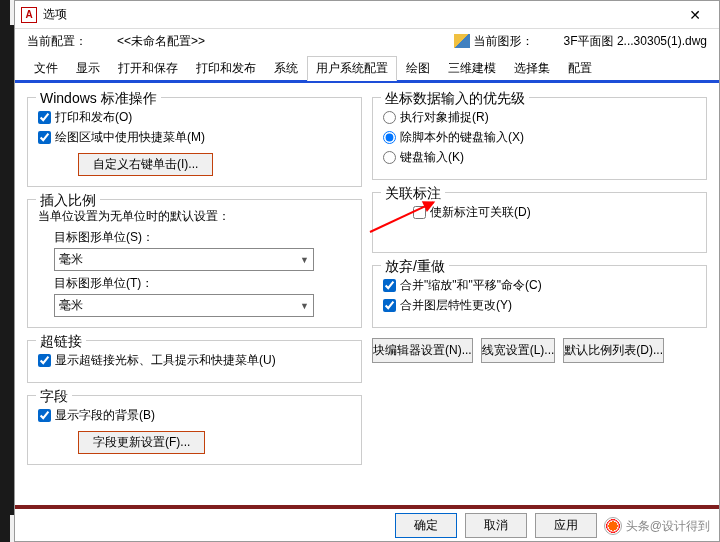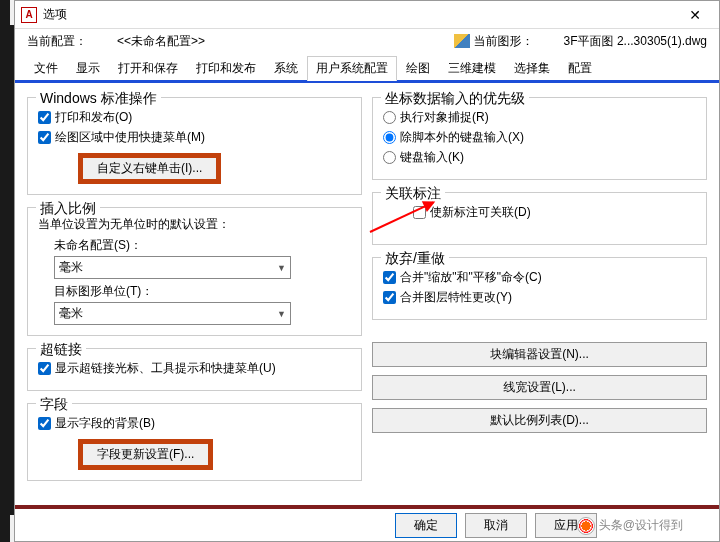--- a/index.html
+++ b/index.html
@@ -120,44 +120,44 @@
       align-items: center;
       margin: 3px 0;
       gap: 4px;
     }
     .check-row input[type="checkbox"] { width: 13px; height: 13px; }
     .check-row input[type="radio"] { width: 13px; height: 13px; }
     .check-mark { accent-color: #0066cc; }
     .btn-inline {
       display: inline-block;
       padding: 2px 14px;
-      border: 5px solid #c2410c;
+      border: 1px solid #c2410c;
       background: #f0f0f0;
       cursor: pointer;
       margin-top: 4px;
     }
     .sub-label { margin: 4px 0 2px 16px; }
     .select-box {
       margin-left: 16px;
-      width: 237px;
+      width: 260px;
       border: 1px solid #888;
       padding: 2px 4px;
       background: #fff;
       display: flex;
       justify-content: space-between;
       align-items: center;
       cursor: pointer;
     }
     .chev { font-size: 9px; color: #555; }
     .indent-check { margin-left: 30px; }
     .right-buttons {
       display: flex;
-      flex-direction: column;
+      flex-direction: row;
       gap: 8px;
-      margin-top: 16px;
+      margin-top: 4px;
     }
     .wide-btn {
       padding: 3px 0;
       border: 1px solid #999;
       background: #f0f0f0;
       text-align: center;
       cursor: pointer;
     }
     .footer {
       position: absolute;
@@ -174,23 +174,24 @@
     }
     .footer-btn {
       padding: 3px 18px;
       border: 1px solid #999;
       background: #f0f0f0;
       cursor: pointer;
     }
     .footer-btn.primary { border: 1px solid #0066cc; }
     .watermark {
       position: absolute;
-      right: 36px;
+      right: 9px;
       bottom: 6px;
       display: flex;
+      align-items: center;
       gap: 4px;
       color: #888;
       font-size: 12px;
     }
     .wm-icon {
       width: 18px; height: 18px;
       border-radius: 50%;
       background: radial-gradient(circle, #ff6600 40%, #fff 42%, #ff0000 60%, #fff 62%);
       border: 1px solid #aaa;
     }
@@ -265,21 +266,21 @@
           <span>绘图区域中使用快捷菜单(M)</span>
         </label>
         <div style="margin-left:40px">
           <div class="btn-inline">自定义右键单击(I)...</div>
         </div>
       </div>
 
       <div class="group">
         <div class="group-title">插入比例</div>
         <div>当单位设置为无单位时的默认设置：</div>
-        <div class="sub-label">未命名配置(S)：</div>
+        <div class="sub-label">目标图形单位(S)：</div>
         <div class="select-box">
           <span>毫米</span>
           <span class="chev">▼</span>
         </div>
         <div class="sub-label">目标图形单位(T)：</div>
         <div class="select-box">
           <span>毫米</span>
           <span class="chev">▼</span>
         </div>
       </div>
@@ -316,21 +317,21 @@
         <label class="check-row">
           <input type="radio" name="prio" checked="" style="">
           <span>除脚本外的键盘输入(X)</span>
         </label>
         <label class="check-row">
           <input type="radio" name="prio" style="">
           <span>键盘输入(K)</span>
         </label>
       </div>
 
-      <div class="group" style="padding-bottom:20px">
+      <div class="group" style="padding-bottom:28px">
         <div class="group-title">关联标注</div>
         <label class="check-row indent-check">
           <input type="checkbox" style="">
           <span>使新标注可关联(D)</span>
         </label>
       </div>
 
       <div class="group">
         <div class="group-title">放弃/重做</div>
         <label class="check-row">

